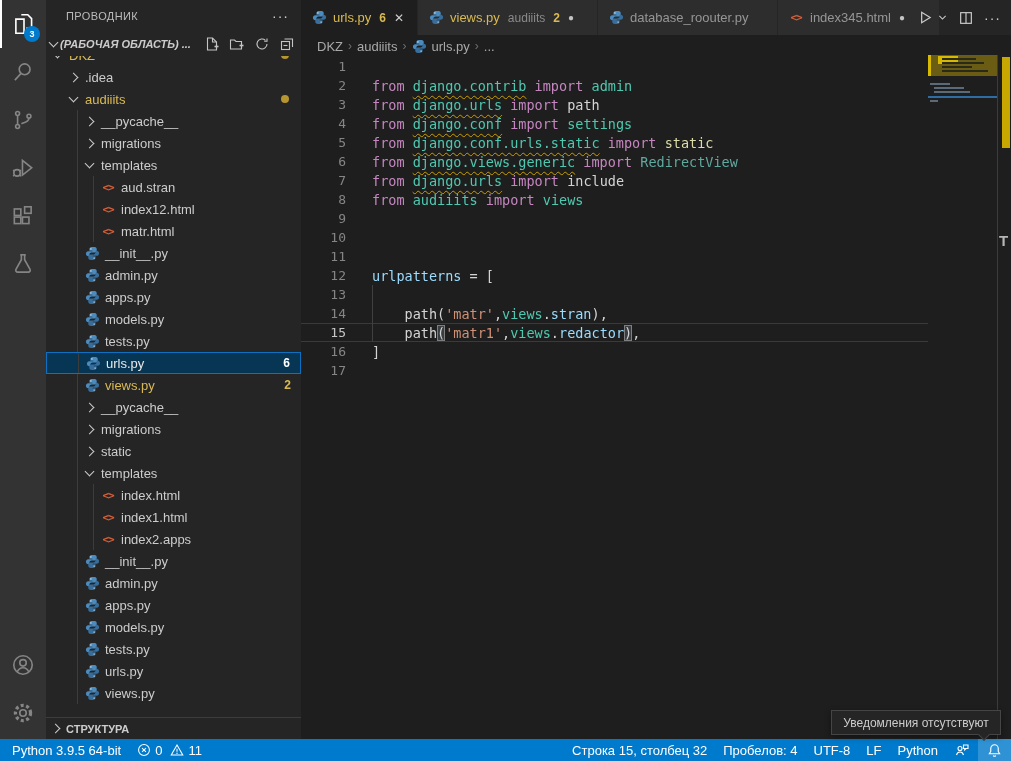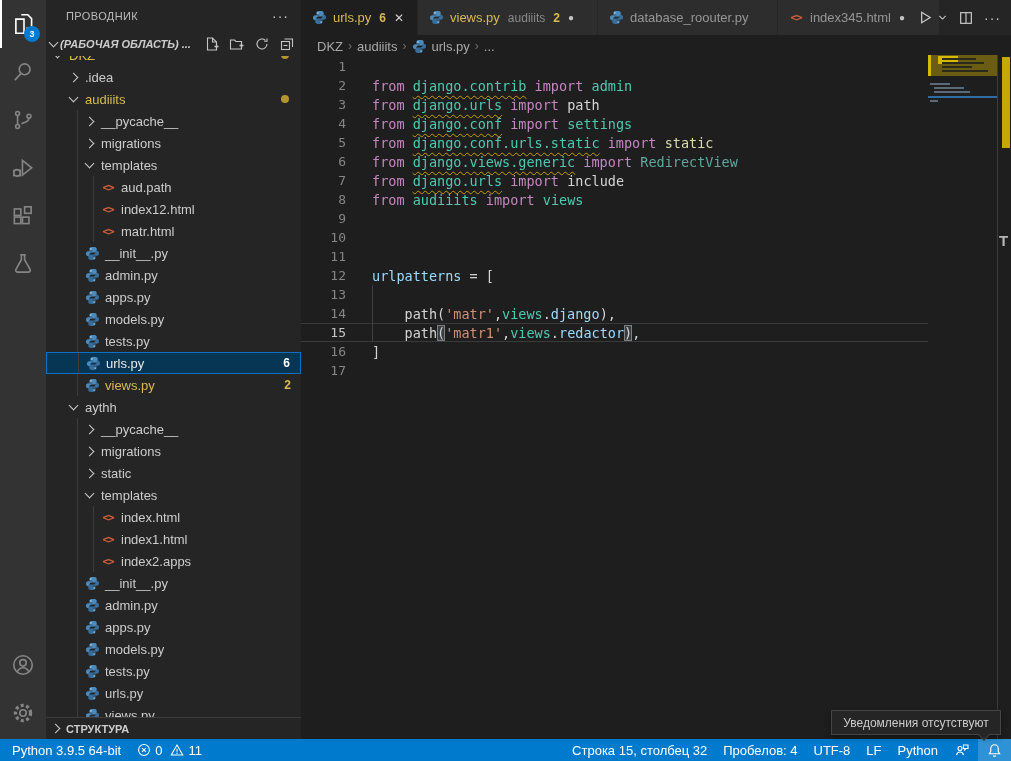--- a/index.html
+++ b/index.html
@@ -214,21 +214,21 @@
         <div class="guide" style="left: 31px;"></div>
         <span class="chev down"></span>
         <span class="tlabel">templates</span>
       </div>
       <div class="trow" style="padding-left: 54px;">
         <div class="guide" style="left: 31px;"></div>
         <div class="guide" style="left: 47px;"></div>
         <span class="ficon">
           <span class="html-glyph">&lt;&gt;</span>
         </span>
-        <span class="tlabel">aud.path</span>
+        <span class="tlabel">aud.stran</span>
       </div>
       <div class="trow" style="padding-left: 54px;">
         <div class="guide" style="left: 31px;"></div>
         <div class="guide" style="left: 47px;"></div>
         <span class="ficon">
           <span class="html-glyph">&lt;&gt;</span>
         </span>
         <span class="tlabel">index12.html</span>
       </div>
       <div class="trow" style="padding-left: 54px;">
@@ -317,24 +317,20 @@
         <span class="ficon">
           <svg width="15" height="15" viewBox="0 0 16 16">
             <path fill="#4B8BBE" d="M7.9 1C6.1 1 4.7 1.7 4.7 3.1V5h3.2v.5H3.4C2 5.5 1 6.6 1 8.2s1 2.7 2.4 2.7h1.3V9.3C4.7 8 5.8 7 7.1 7h3.2c1.2 0 2.2-1 2.2-2.2V3.1C12.5 1.7 11.1 1 9.6 1z"></path>
             <path fill="#376E9C" d="M8.1 15c1.8 0 3.2-.7 3.2-2.1V11H8.1v-.5h4.5c1.4 0 2.4-1.1 2.4-2.7s-1-2.7-2.4-2.7h-1.3v1.6c0 1.3-1.1 2.3-2.4 2.3H5.7c-1.2 0-2.2 1-2.2 2.2v1.7C3.5 14.3 4.9 15 6.4 15z"></path>
             <circle cx="6.3" cy="3.1" r=".7" fill="#fff"></circle>
             <circle cx="9.7" cy="12.9" r=".7" fill="#fff"></circle>
           </svg>
         </span>
         <span class="tlabel">views.py</span>
         <span class="tbadge warnb">2</span>
-      </div>
-      <div class="trow" style="padding-left: 24px;">
-        <span class="chev down"></span>
-        <span class="tlabel">aythh</span>
       </div>
       <div class="trow" style="padding-left: 40px;">
         <div class="guide" style="left: 31px;"></div>
         <span class="chev right"></span>
         <span class="tlabel">__pycache__</span>
       </div>
       <div class="trow" style="padding-left: 40px;">
         <div class="guide" style="left: 31px;"></div>
         <span class="chev right"></span>
         <span class="tlabel">migrations</span>
@@ -599,21 +595,21 @@
         <span class="ln">12</span>
         <span class="ltext"><span style="color: rgb(156, 220, 254);">urlpatterns</span><span style="color: rgb(212, 212, 212);"> = [</span></span>
       </div>
       <div class="crow">
         <span class="ln">13</span>
         <div class="iguide"></div>
       </div>
       <div class="crow">
         <span class="ln">14</span>
         <div class="iguide"></div>
-        <span class="ltext"><span style="color: rgb(212, 212, 212);">    path(</span><span style="color: rgb(206, 145, 120);">'matr'</span><span style="color: rgb(212, 212, 212);">,</span><span style="color: rgb(78, 201, 176);">views</span><span style="color: rgb(212, 212, 212);">.</span><span style="color: rgb(156, 220, 254);">django</span><span style="color: rgb(212, 212, 212);">),</span></span>
+        <span class="ltext"><span style="color: rgb(212, 212, 212);">    path(</span><span style="color: rgb(206, 145, 120);">'matr'</span><span style="color: rgb(212, 212, 212);">,</span><span style="color: rgb(78, 201, 176);">views</span><span style="color: rgb(212, 212, 212);">.</span><span style="color: rgb(156, 220, 254);">stran</span><span style="color: rgb(212, 212, 212);">),</span></span>
       </div>
       <div class="crow cur">
         <span class="ln">15</span>
         <div class="iguide"></div>
         <span class="ltext"><span style="color: rgb(212, 212, 212);">    path</span><span class="boxm" style="color: rgb(212, 212, 212);">(</span><span style="color: rgb(206, 145, 120);">'matr1'</span><span style="color: rgb(212, 212, 212);">,</span><span style="color: rgb(78, 201, 176);">views</span><span style="color: rgb(212, 212, 212);">.</span><span style="color: rgb(156, 220, 254);">redactor</span><span class="boxm" style="color: rgb(212, 212, 212);">)</span><span style="color: rgb(212, 212, 212);">,</span></span>
       </div>
       <div class="crow">
         <span class="ln">16</span>
         <span class="ltext"><span style="color: rgb(212, 212, 212);">]</span></span>
       </div>

